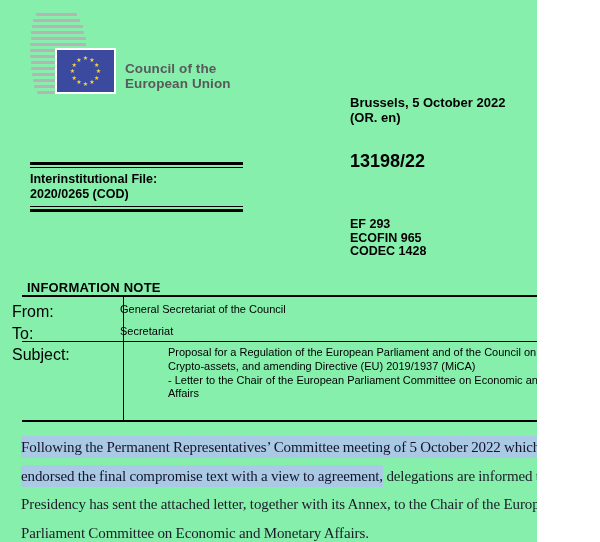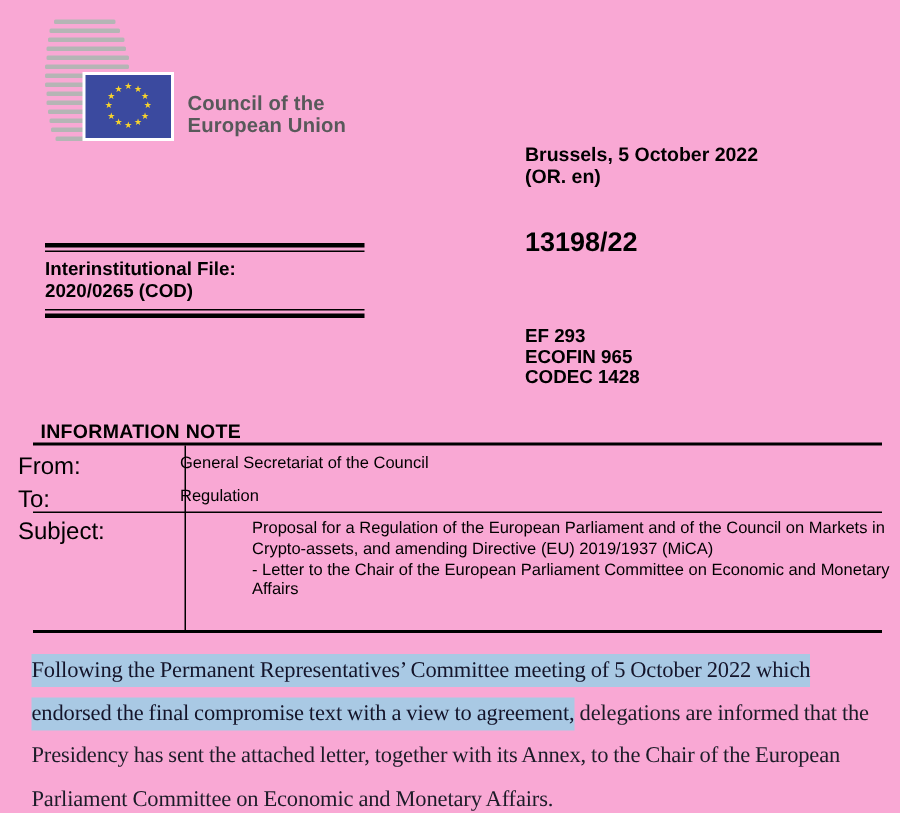--- a/index.html
+++ b/index.html
@@ -6,21 +6,21 @@
     --highlight:#a9c9e4;
     --flag-blue:#3b4a9f;
     --star-yellow:#f8d42c;
     --logo-gray:#b5b5b5;
     --org-gray:#58595a;
     --rule:#000000;
   }
   *{margin:0;padding:0;box-sizing:border-box;}
   html,body{background:#ffffff;}
   body{font-family:"Liberation Sans",sans-serif;color:#111;}
-  .page{position:relative;width:600px;height:542px;background:#f9a8d4;overflow:hidden;}
+  .page{position:relative;width:537px;height:542px;background:#86efac;overflow:hidden;}
 
   
   .logo-lines{position:absolute;left:30px;top:13px;width:58px;}
   .logo-lines .bar{height:2.5px;background:var(--logo-gray);margin-bottom:3.5px;border-radius:1px;}
   .eu-flag{position:absolute;left:55px;top:48px;width:61px;height:46px;background:#fff;padding:2px;}
   .eu-flag .field{position:relative;width:57px;height:42px;background:var(--flag-blue);}
   .eu-flag .star{position:absolute;color:var(--star-yellow);font-size:6px;line-height:6px;width:6px;height:6px;text-align:center;}
   .org-name{position:absolute;left:125px;top:61px;font-weight:bold;font-size:13.5px;line-height:15px;color:var(--org-gray);letter-spacing:.1px;}
 
   
@@ -124,21 +124,21 @@
   </div>
 
   <div class="note-title">INFORMATION NOTE</div>
   <div class="hline line-a"></div>
   <div class="vline"></div>
 
   <div class="row-label lbl-from">From:</div>
   <div class="row-value val-from">General Secretariat of the Council</div>
 
   <div class="row-label lbl-to">To:</div>
-  <div class="row-value val-to">Regulation</div>
+  <div class="row-value val-to">Secretariat</div>
 
   <div class="hline line-b"></div>
 
   <div class="row-label lbl-subject">Subject:</div>
   <div class="row-value val-subject">
     <div class="subj-line">Proposal for a Regulation of the European Parliament and of the Council on Markets in Crypto-assets, and amending Directive (EU) 2019/1937 (MiCA)</div>
     <div class="subj-line">- Letter to the Chair of the European Parliament Committee on Economic and Monetary Affairs</div>
   </div>
 
   <div class="hline line-c"></div>

